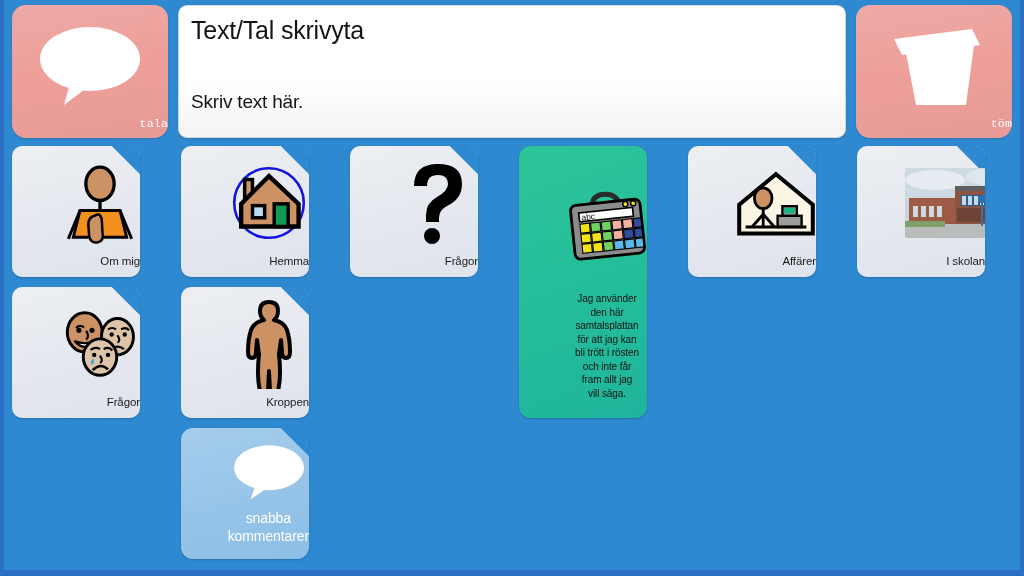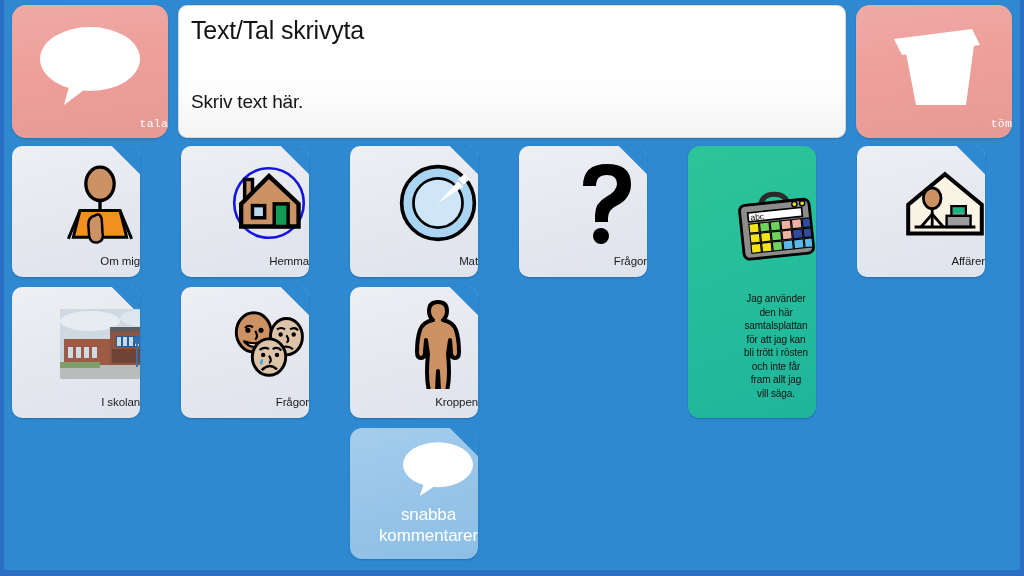--- a/index.html
+++ b/index.html
@@ -159,21 +159,21 @@
   }
 
   
   .card.lightblue {
     background: linear-gradient(165deg, #a5cdec 0%, #96c4e8 55%, #8dbfe6 100%);
     border-radius: 12px;
   }
   .card.lightblue .fold { background: #2e89d1; }
   .card.lightblue .card-label {
     color: #ffffff;
-    font-size: 17px;
+    font-size: 14px;
     line-height: 1.25;
     padding-bottom: 14px;
   }
 
   
   .photo {
     width: 118px; height: 70px;
     border-radius: 2px;
     position: relative;
     overflow: hidden;
@@ -242,32 +242,20 @@
           <rect x="18" y="16" width="9" height="22" fill="#cd9263" stroke="#000" stroke-width="4"></rect>
           <path d="M46 12 L80 44 L80 70 L14 70 L14 44 Z" fill="#cd9263" stroke="#000" stroke-width="5"></path>
           <rect x="27" y="46" width="14" height="14" fill="#bcd9ee" stroke="#000" stroke-width="4"></rect>
           <rect x="52" y="44" width="16" height="26" fill="#119a54" stroke="#000" stroke-width="4"></rect>
         </svg>
       </div>
       <div class="card-label">Hemma</div>
     </div>
 
 
-    <div class="card">
-      <div class="fold"></div>
-      <div class="card-art">
-        <svg width="88" height="86" viewBox="0 0 88 86">
-          <circle cx="44" cy="43" r="40" fill="#a9d4f2" stroke="#000" stroke-width="4"></circle>
-          <circle cx="44" cy="43" r="27" fill="#cfe6f8" stroke="#000" stroke-width="3"></circle>
-          <path d="M44 43 L66 19 L72 25 Z" fill="#ffffff"></path>
-          <path d="M66 17 l7 -6 l6 6 l-7 6 z" fill="#ffffff"></path>
-        </svg>
-      </div>
-      <div class="card-label">Mat</div>
-    </div>
 
     <div class="card">
       <div class="fold"></div>
       <div class="card-art">
         <svg width="74" height="86" viewBox="0 0 74 86">
           <path d="M13 26 q0 -22 24 -22 q24 0 24 20 q0 15 -15 22 q-8 4 -8 12 l0 4 l-13 0 l0 -7
                    q0 -12 11 -18 q11 -6 11 -13 q0 -9 -10 -9 q-11 0 -11 11 z" fill="#000000"></path>
           <circle cx="31" cy="76" r="8" fill="#000000"></circle>
         </svg>
       </div>

